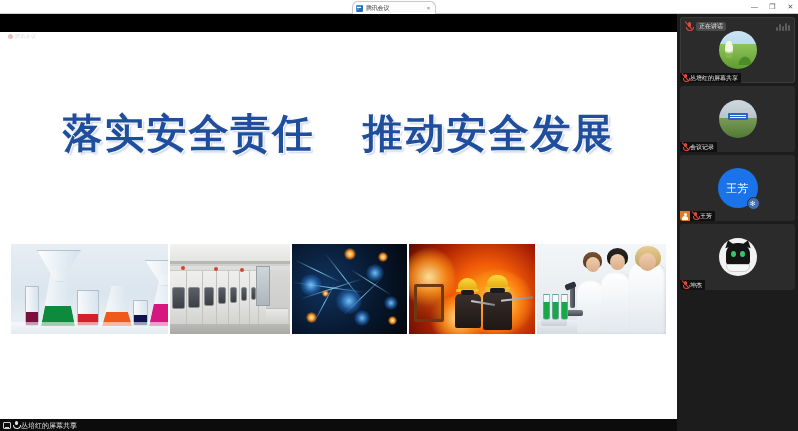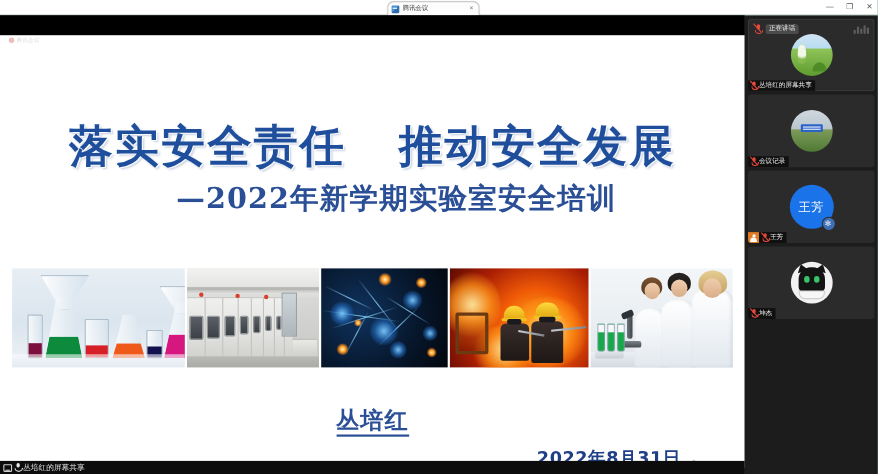--- a/index.html
+++ b/index.html
@@ -8,21 +8,21 @@
     width: 798px; height: 431px;
     overflow: hidden;
     background: #1b1b1b;
     font-family: "Liberation Sans", "DejaVu Sans", sans-serif;
   }
 
   
   #app {
     position: relative;
     width: 798px; height: 431px;
-    background: #86efac;
+    background: #4c1d95;
   }
 
   .titlebar {
     position: absolute; top: 0; left: 0;
     width: 798px; height: 14px;
     background: #ffffff;
     border-bottom: 1px solid #cfcfcf;
   }
   .tab {
     position: absolute; top: 1px; left: 352px;
@@ -615,21 +615,20 @@
     <div class="slide">
 
       <div class="slide-top-label">
         <span class="dot"></span>
         <span>腾讯会议</span>
       </div>
 
       <div class="slide-title-wrap">
         <div class="slide-title">落实安全责任   推动安全发展</div>
       </div>
-      <div class="slide-subtitle">—2022年新学期实验室安全培训</div>
 
       <div class="img-strip">
 
         <div class="img-cell c1">
           <div class="funnel fu-1"></div>
           <div class="funnel fu-2"></div>
           <div class="flask f-a">
               <div class="liq"></div>
             </div>
           <div class="flask f-b">
@@ -734,24 +733,20 @@
             <div class="scope-eye"></div>
             <div class="scope-base"></div>
           </div>
           <div class="rack" style="left:4px"></div>
           <div class="tube-green" style="left:6px;  bottom:14px"></div>
           <div class="tube-green" style="left:15px; bottom:14px"></div>
           <div class="tube-green" style="left:24px; bottom:14px"></div>
         </div>
       </div>
 
-      <div class="presenter">
-        <span>丛培红</span>
-      </div>
-      <div class="slide-date">2022年8月31日</div>
       <div class="page-num">1</div>
     </div>
 
     <div class="share-status">
       <div class="ss-ico"></div>
       <div class="ss-mic"></div>
       <div class="ss-text">丛培红的屏幕共享</div>
     </div>
   </div>
 

